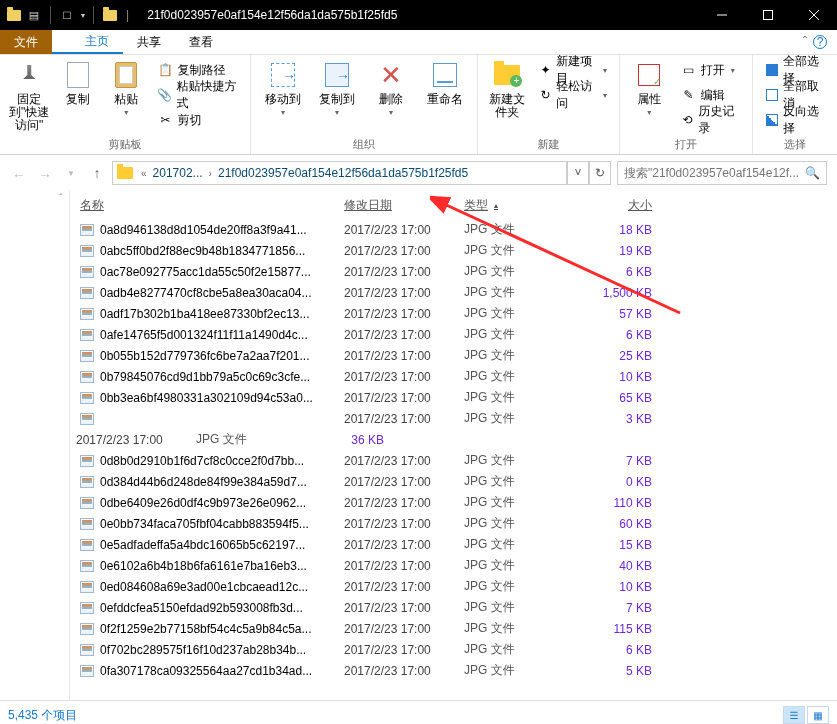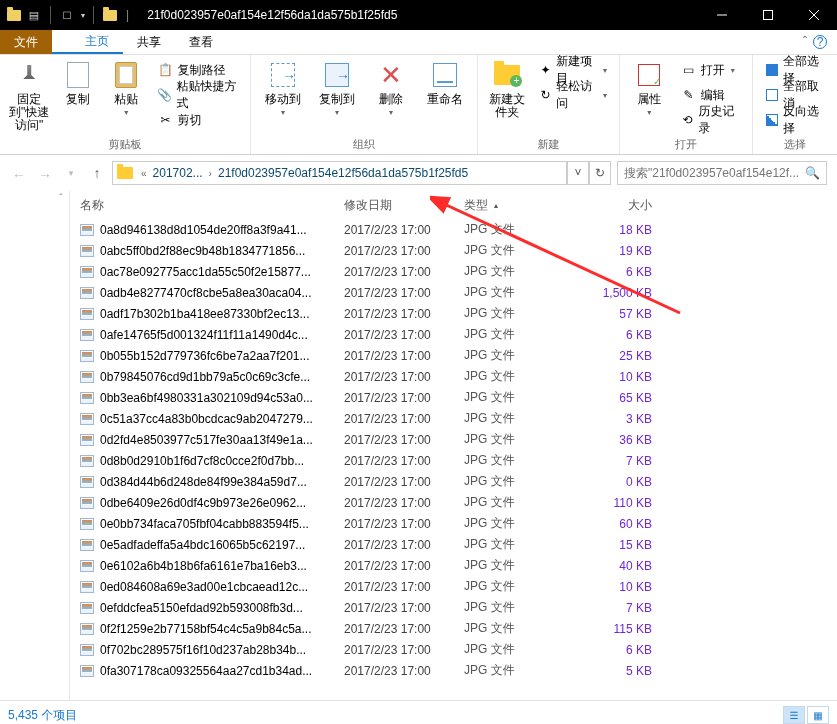--- a/index.html
+++ b/index.html
@@ -78,21 +78,21 @@
   .search-icon { font-size:12px; color:#666; }
 
   
   .main { flex: 1; display: flex; overflow: hidden; position: relative; }
   .nav-pane { width: 70px; border-right: 1px solid #e8e8e8; position: relative; }
   .nav-pane-scroll { position:absolute; top:0; right:0; width:16px; bottom:0; display:flex; flex-direction:column; align-items:center;}
   .nav-pane-scroll .chev{font-size:10px;color:#888;padding:2px 0;}
 
   .file-list { flex:1; overflow:hidden; display:flex; flex-direction:column; }
   .columns { display:flex; height:28px; align-items:center; color:#555; border-bottom:0; }
-  .col { font-size:12px; padding:0 6px; display:flex; align-items:center; gap:2px; }
+  .col { font-size:12px; padding:0 6px; display:flex; align-items:center; gap:2px;text-decoration:underline; }
   .col.name { width: 268px; padding-left: 10px;}
   .col.date { width: 120px; }
   .col.type { width: 110px; }
   .col.size { width: 90px; text-align:right; justify-content:flex-end;}
   .col.type .sort { font-size:8px; color:#555; margin-left:4px;}
 
   .rows { flex:1; overflow-y: auto; }
   .row { display:flex; height:21px; align-items:center; }
   .cell { font-size:12px; padding:0 6px; white-space:nowrap; overflow:hidden; text-overflow:ellipsis; }
   .cell.name { width:268px; display:flex; align-items:center; gap:6px; padding-left:10px;}
@@ -439,31 +439,26 @@
             <span class="file-icon"></span>
             <span class="file-name">0bb3ea6bf4980331a302109d94c53a0...</span>
           </div>
           <div class="cell date">2017/2/23 17:00</div>
           <div class="cell type">JPG 文件</div>
           <div class="cell size">65 KB</div>
         </div>
         <div class="row">
           <div class="cell name">
             <span class="file-icon"></span>
-            <span class="file-name">0c51a37cc4a83b0bcdcac9ab2047279...</span>
           </div>
           <div class="cell date">2017/2/23 17:00</div>
           <div class="cell type">JPG 文件</div>
           <div class="cell size">3 KB</div>
         </div>
         <div class="row">
-          <div class="cell name">
-            <span class="file-icon"></span>
-            <span class="file-name">0d2fd4e8503977c517fe30aa13f49e1a...</span>
-          </div>
           <div class="cell date">2017/2/23 17:00</div>
           <div class="cell type">JPG 文件</div>
           <div class="cell size">36 KB</div>
         </div>
         <div class="row">
           <div class="cell name">
             <span class="file-icon"></span>
             <span class="file-name">0d8b0d2910b1f6d7cf8c0cce2f0d7bb...</span>
           </div>
           <div class="cell date">2017/2/23 17:00</div>

